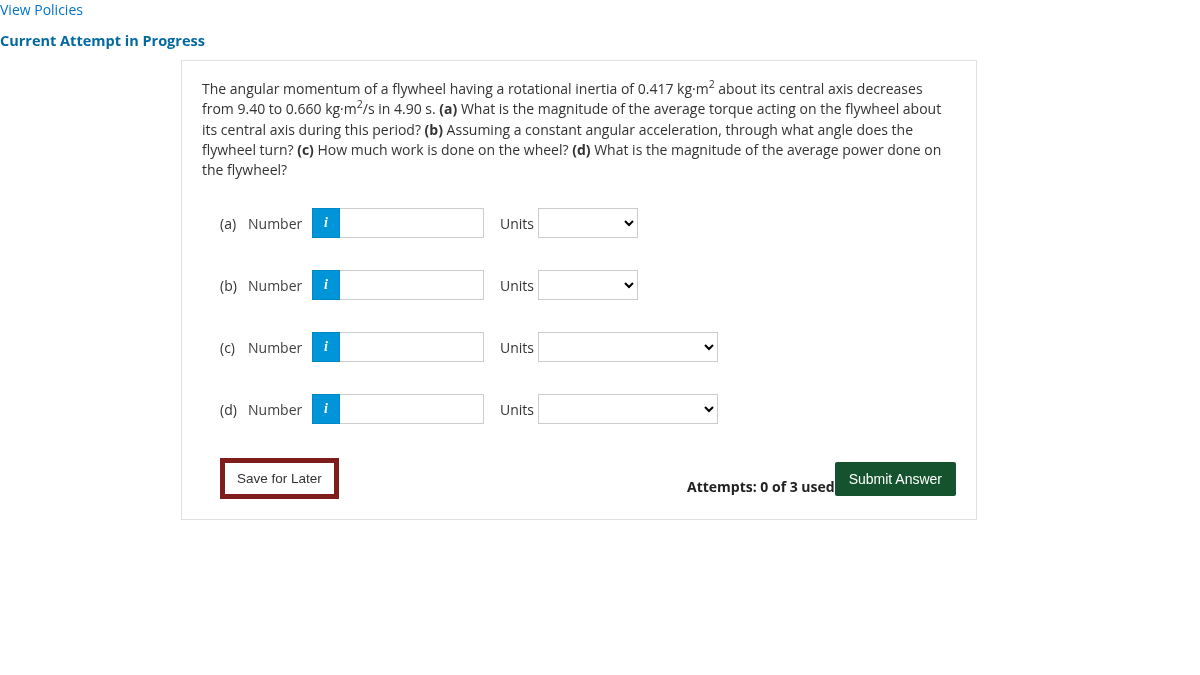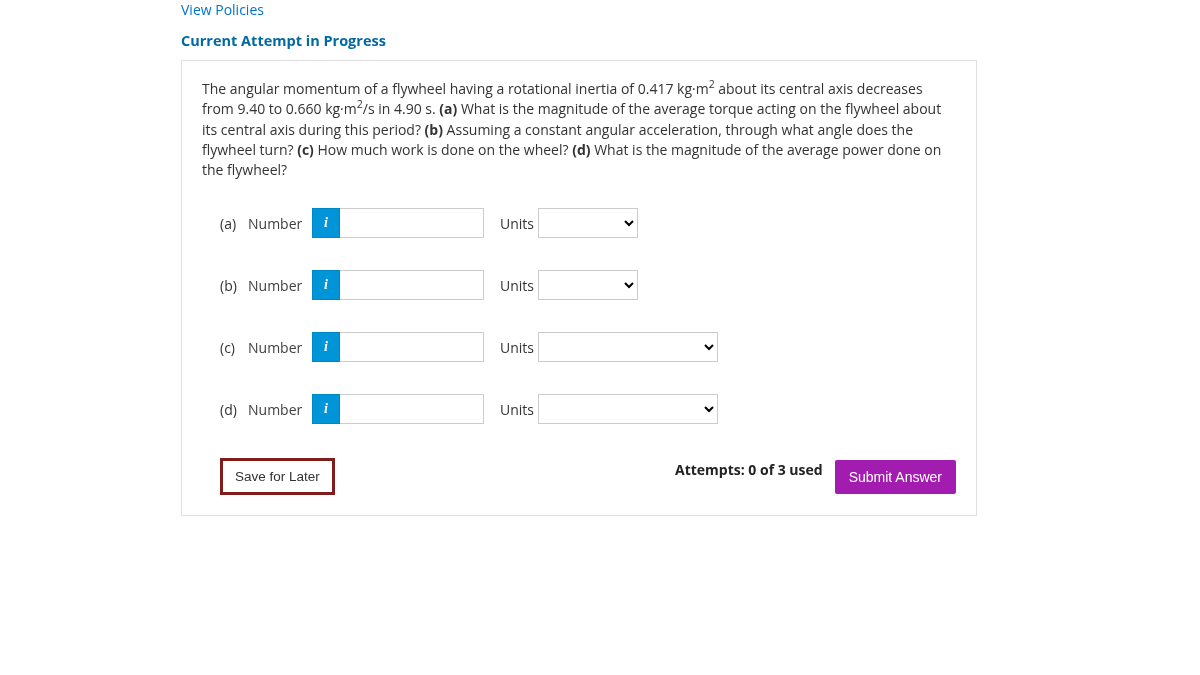--- a/index.html
+++ b/index.html
@@ -15,21 +15,21 @@
     border: 1px solid #e0e0e0;
     border-top: none;
   }
   .header-link {
     color: #0073cf;
     text-decoration: none;
     font-size: 14px;
     padding: 0 0 6px 0;
     display: inline-block;
   }
-  .header-area { padding: 0 0 0 0; margin-left: 181px; width: 802px; }
+  .header-area { padding: 0 0 0 0; width: 802px; }
   .attempt-title {
     font-weight: 700;
     font-size: 14.5px;
     padding: 6px 0 10px 0;
     color: #0369a1;
   }
   .top-border { border-top: 1px solid #e0e0e0; }
   .content {
     padding: 18px 20px 20px 20px;
   }
@@ -98,38 +98,37 @@
   .sel-lg { width: 180px; }
   .footer-row {
     display: flex;
     align-items: center;
     justify-content: space-between;
     margin-top: 34px;
     padding-left: 18px;
   }
   .save-btn {
     background: #fff;
-    border: 3px solid #7f1d1d;
+    border: 5px solid #7f1d1d;
     padding: 8px 12px;
     font-size: 13.5px;
     color: #333;
     cursor: pointer;
   }
   .footer-right {
     display: flex;
-    align-items: flex-start;
-    gap: 12px;
+    align-items: flex-end;
   }
   .attempts-text {
     font-weight: 700;
     font-size: 14px;
     color: #222;
   }
   .submit-btn {
-    background: #a21caf;
+    background: #14532d;
     color: #fff;
     border: none;
     padding: 9px 14px;
     font-size: 14px;
     cursor: pointer;
     border-radius: 2px;
   }
 </style>
 </head>
 <body>

